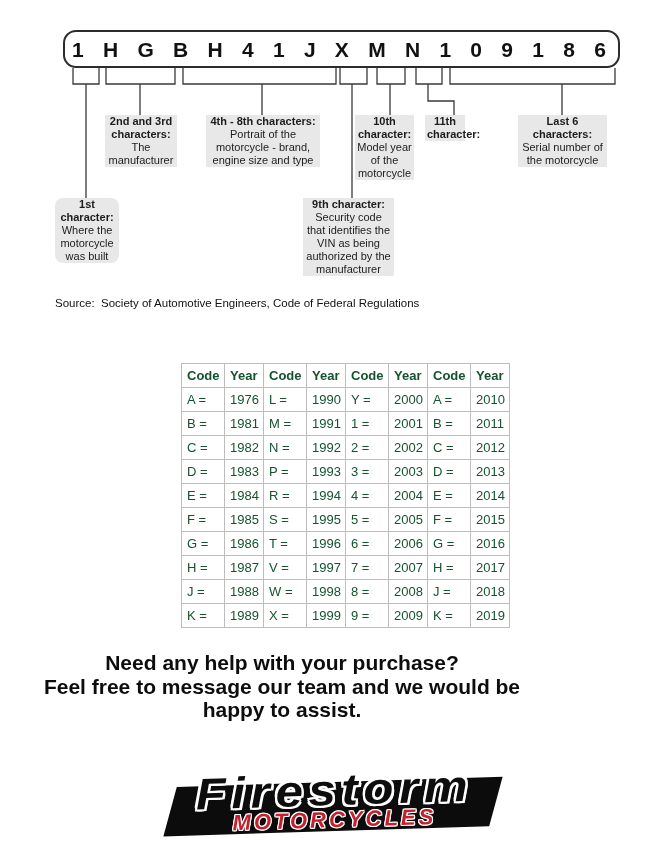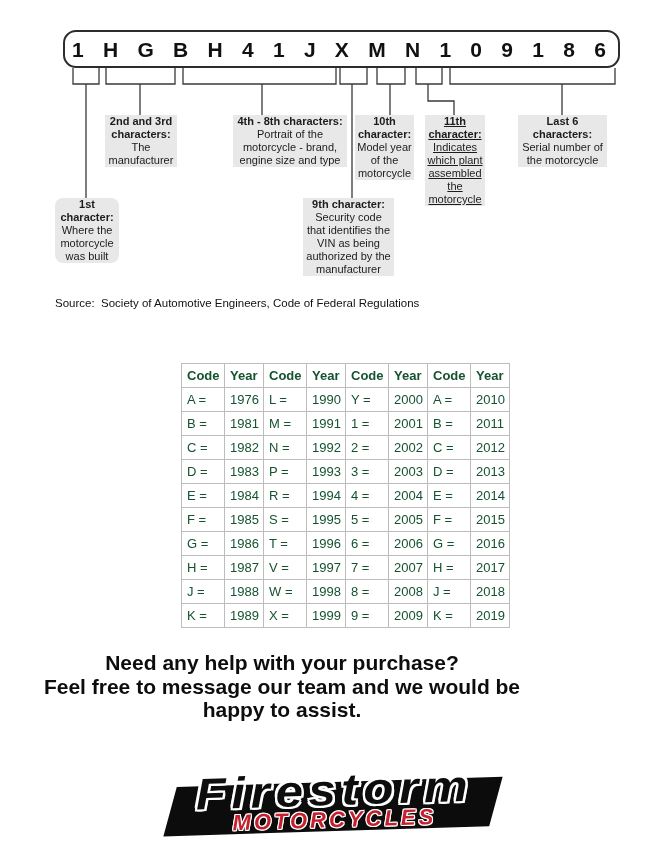--- a/index.html
+++ b/index.html
@@ -15,24 +15,24 @@
   
   .connectors{position:absolute;left:0;top:0;}
   .connectors path{stroke:#3a3a3a;stroke-width:1.3;fill:none;}
 
   
   .lbl{position:absolute;background:#e8e8e8;box-sizing:border-box;text-align:center;
     font-size:11px;line-height:13px;padding:0 2px;color:#1c1c1c;}
   .lbl-title{font-weight:bold;}
   #lbl-first{left:55px;top:198px;width:64px;}
   #lbl-23{left:105px;top:115px;width:72px;}
-  #lbl-48{left:206px;top:115px;width:114px;margin-left:27px;}
+  #lbl-48{left:206px;top:115px;width:114px;}
   #lbl-9{left:303px;top:198px;width:91px;text-align:center;}
   #lbl-10{left:355px;top:115px;width:59px;}
-  #lbl-11{left:425px;top:115px;width:60px;text-decoration:underline;}
+  #lbl-11{left:425px;top:115px;width:40px;}
   #lbl-last6{left:518px;top:115px;width:89px;}
 
   .source-note{position:absolute;left:55px;top:297px;font-size:11.5px;color:#111;white-space:pre;}
 
   
   .year-table-wrap{position:absolute;left:181px;top:363px;}
   table.year-table{border-collapse:collapse;font-size:13px;color:#14532d;}
   .year-table th,.year-table td{border:1px solid #bdbdbd;padding:3px 0 3px 5px;
     text-align:left;line-height:17px;background:#fff;}
   .year-table th{font-weight:bold;}
@@ -107,21 +107,20 @@
   <div class="lbl" id="lbl-9" style="background: rgb(232, 232, 232);">
     <div class="lbl-title">9th character:</div>
     <div class="lbl-body">Security code that identifies the VIN as being authorized by the manufacturer</div>
   </div>
   <div class="lbl" id="lbl-10" style="background: rgb(232, 232, 232);">
     <div class="lbl-title">10th character:</div>
     <div class="lbl-body">Model year of the motorcycle</div>
   </div>
   <div class="lbl" id="lbl-11" style="background: rgb(232, 232, 232);">
     <div class="lbl-title">11th character:</div>
-    <div class="lbl-body">Indicates which plant assembled the motorcycle</div>
   </div>
   <div class="lbl" id="lbl-last6" style="background: rgb(232, 232, 232);">
     <div class="lbl-title">Last 6 characters:</div>
     <div class="lbl-body">Serial number of the motorcycle</div>
   </div>
 
   <div class="source-note">Source:  Society of Automotive Engineers, Code of Federal Regulations</div>
 
   <div class="year-table-wrap">
     <table class="year-table">

